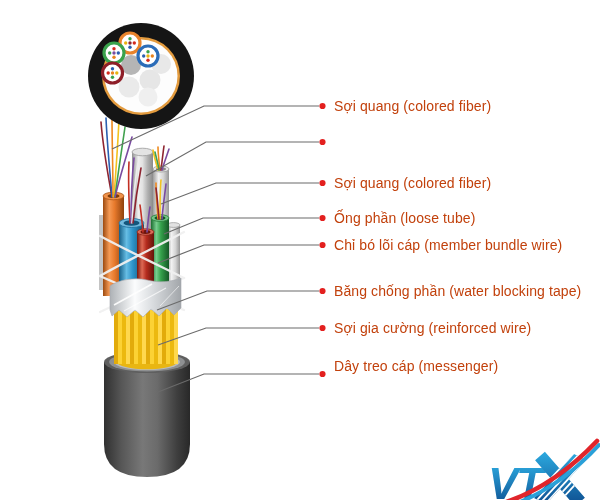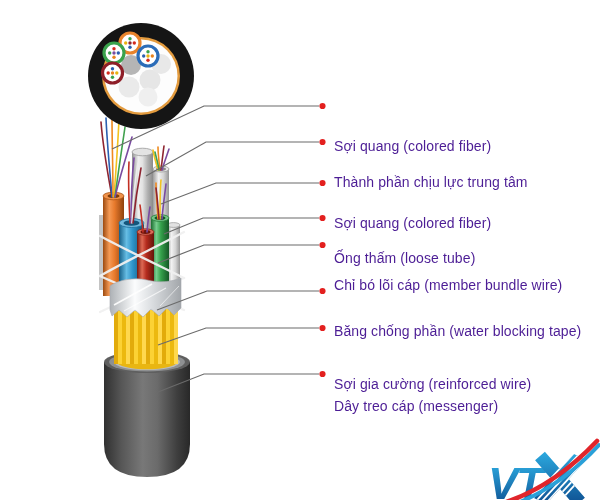--- a/index.html
+++ b/index.html
@@ -3,21 +3,21 @@
 <meta charset="utf-8">
 <style>
   html,body{margin:0;padding:0;}
   #canvas{
     position:relative;width:600px;height:500px;background:#ffffff;overflow:hidden;
     font-family:"Liberation Sans",sans-serif;
   }
   #art{position:absolute;left:0;top:0;}
   .label{
     position:absolute;left:334px;font-size:14px;line-height:17px;
-    color:#4c1d95;white-space:nowrap;letter-spacing:0.1px;margin-top:40px;
+    color:#c2410c;white-space:nowrap;letter-spacing:0.1px;
   }
 </style>
 </head>
 <body>
 
 <div id="canvas">
 
 <svg id="art" width="600" height="500" viewBox="0 0 600 500">
   <defs>
     <linearGradient id="gradJacket" x1="0" y1="0" x2="1" y2="0">
@@ -284,23 +284,22 @@
     <g fill="none" stroke-linecap="round">
       <path d="M489,512 C528,503 565,482 599,445" stroke="#2aa0d8" stroke-width="4"></path>
       <path d="M486,508 C525,499 562,478 597,441" stroke="#e0252b" stroke-width="4.6"></path>
     </g>
   </g>
 </svg>
 
 <div>
   <div class="label" style="top:98px">Sợi quang (colored fiber)</div>
   <div class="label" style="top:134px">
-    <div>Thành phần chịu lực trung tâm</div>
   </div>
   <div class="label" style="top:175px">Sợi quang (colored fiber)</div>
-  <div class="label" style="top:210px">Ống thấm (loose tube)</div>
+  <div class="label" style="top:210px">Ống phần (loose tube)</div>
   <div class="label" style="top:237px">Chỉ bó lõi cáp (member bundle wire)</div>
   <div class="label" style="top:283px">Băng chống phần (water blocking tape)</div>
-  <div class="label" style="top:336px">Sợi gia cường (reinforced wire)</div>
+  <div class="label" style="top:320px">Sợi gia cường (reinforced wire)</div>
   <div class="label" style="top:358px">Dây treo cáp (messenger)</div>
 </div>
 
 </div>
 
 </body></html>

